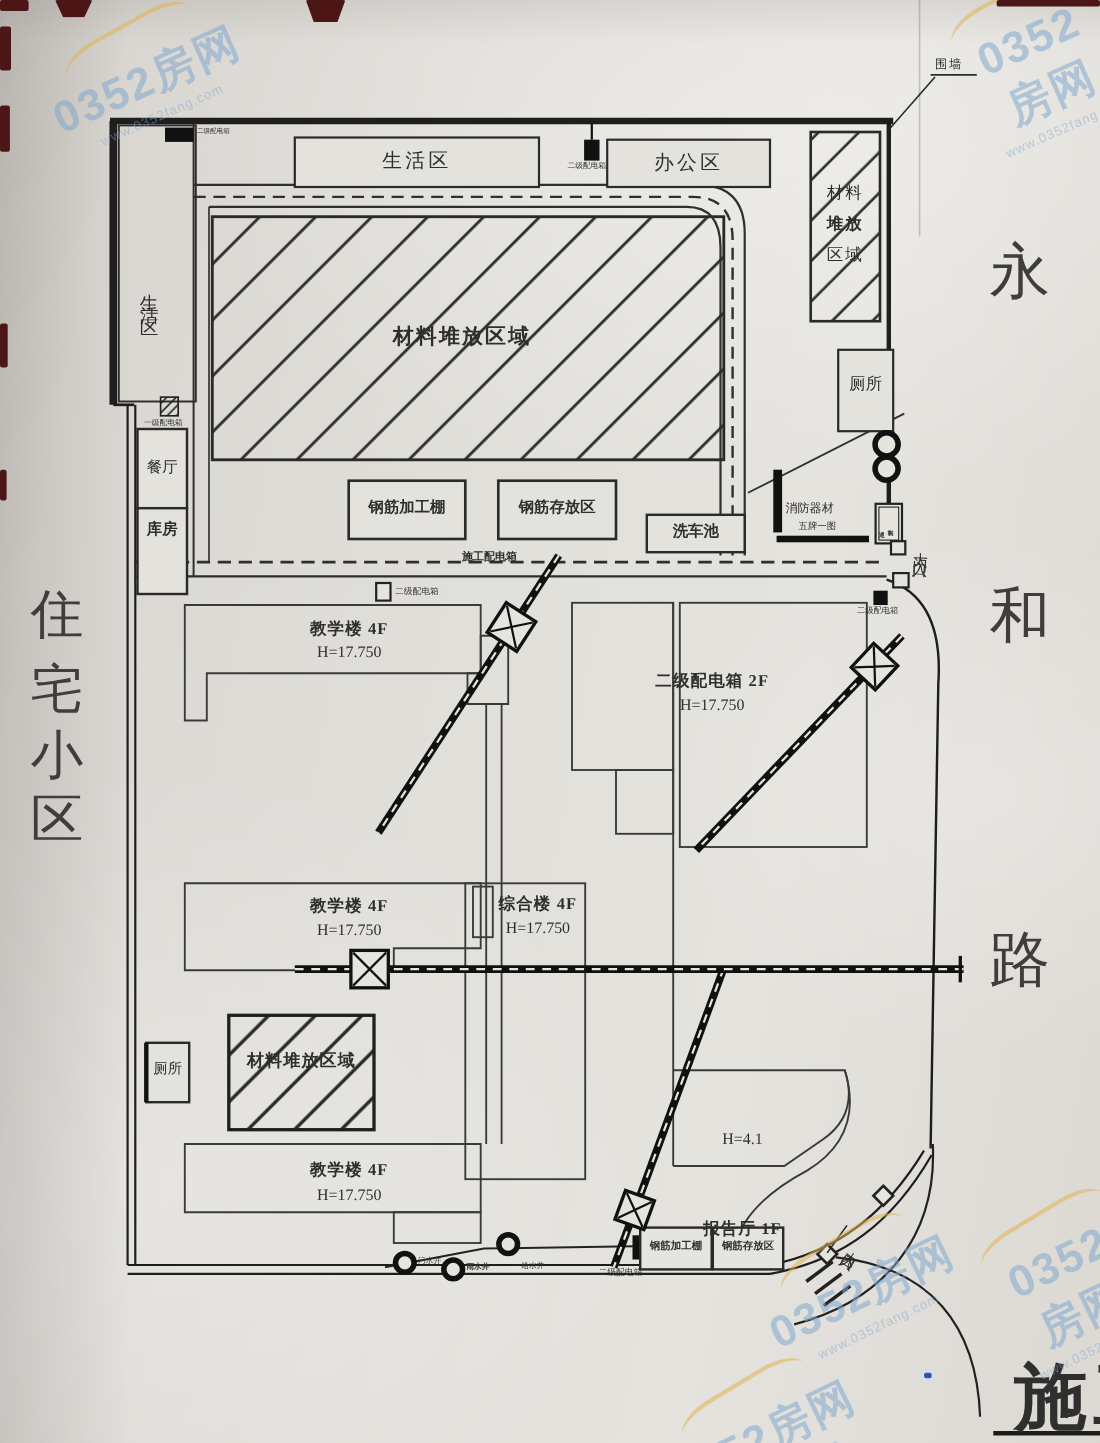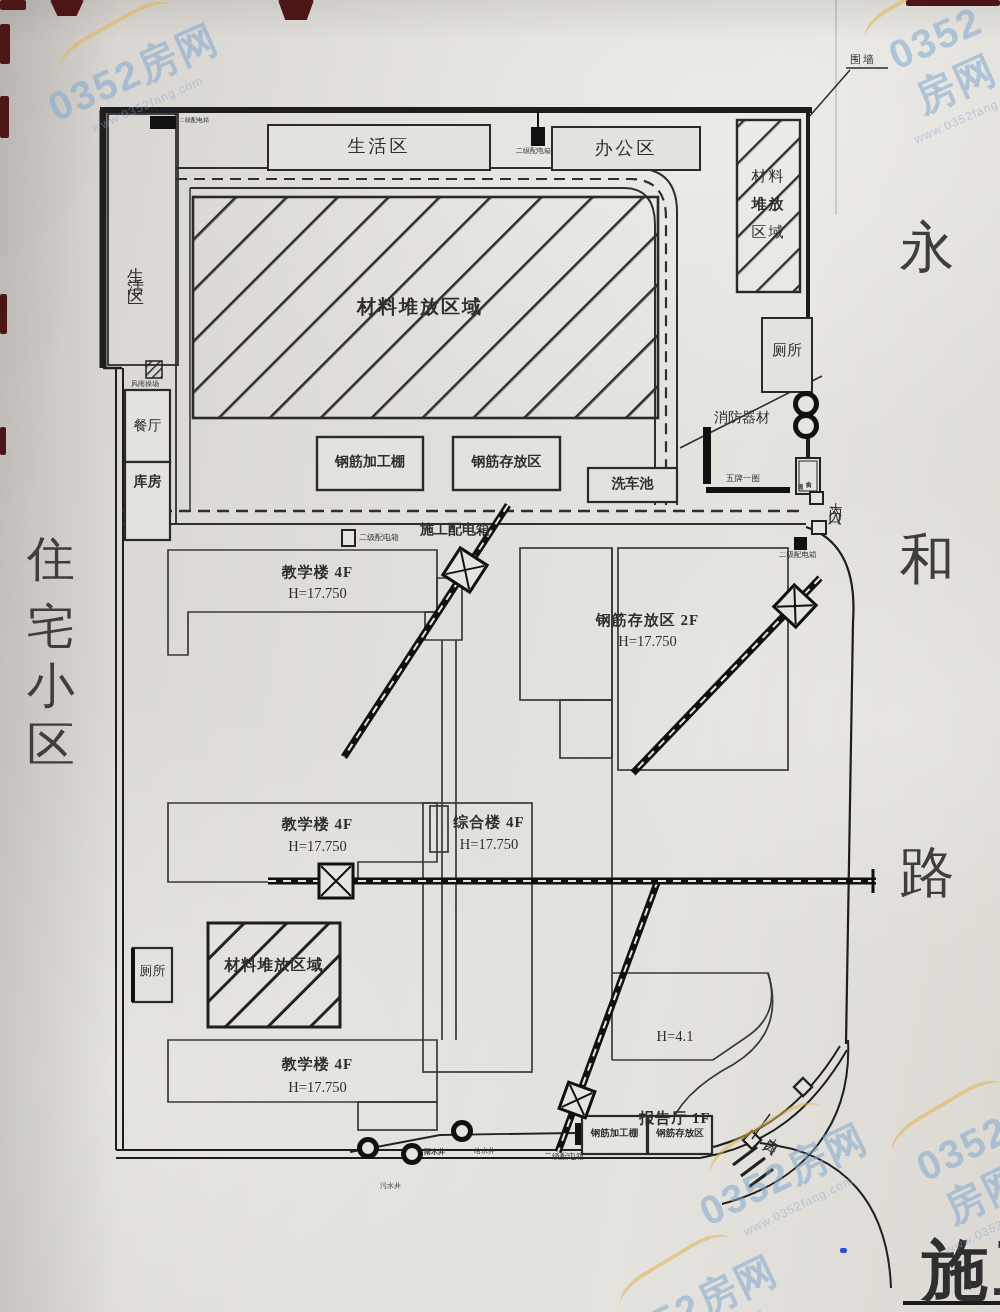--- a/index.html
+++ b/index.html
@@ -211,59 +211,59 @@
 <div class="lbl" style="left:552px;top:138px;width:148px;font-size:18px;letter-spacing:3px;">办公区</div>
 
 <div class="lbl" style="left:737px;top:168px;width:63px;font-size:15px;letter-spacing:2px;">材料</div>
 <div class="lbl" style="left:737px;top:196px;width:63px;font-size:15px;letter-spacing:2px;font-weight:bold;">堆放</div>
 <div class="lbl" style="left:737px;top:224px;width:63px;font-size:15px;letter-spacing:2px;">区域</div>
 
 <div class="lbl" style="left:330px;top:296px;width:180px;font-size:19px;font-weight:600;letter-spacing:2px;">材料堆放区域</div>
 <div class="lbl" style="left:317px;top:454px;width:106px;font-size:14px;font-weight:600;">钢筋加工棚</div>
 <div class="lbl" style="left:453px;top:454px;width:107px;font-size:14px;font-weight:600;">钢筋存放区</div>
 <div class="lbl" style="left:588px;top:476px;width:89px;font-size:14px;font-weight:600;">洗车池</div>
-<div class="lbl" style="left:420px;top:523px;font-size:14px;font-weight:600;font-family:Liberation Mono, monospace;">施工配电箱</div>
+<div class="lbl" style="left:420px;top:501px;font-size:10px;font-weight:600;">施工配电箱</div>
 
 <div class="lbl tiny" style="left:179px;top:117px;font-size:6px;">二级配电箱</div>
 <div class="lbl tiny" style="left:516px;top:148px;">二级配电箱</div>
-<div class="lbl tiny" style="left:131px;top:381px;">风雨操场</div>
+<div class="lbl tiny" style="left:131px;top:381px;">一级配电箱</div>
 <div class="lbl tiny" style="left:359px;top:534px;font-size:8px;">二级配电箱</div>
 <div class="lbl tiny" style="left:779px;top:551px;font-size:7.5px;">二级配电箱</div>
 <div class="lbl tiny" style="left:544px;top:1153px;font-size:8px;">二级配电箱</div>
 
 <div class="lbl" style="left:125px;top:418px;width:45px;font-size:14px;">餐厅</div>
 <div class="lbl" style="left:125px;top:474px;width:45px;font-size:14px;font-weight:bold;">库房</div>
 <div class="lbl" style="left:762px;top:342px;width:50px;font-size:15px;">厕所</div>
 <div class="lbl" style="left:133px;top:964px;width:39px;font-size:13px;">厕所</div>
 
-<div class="lbl" style="left:714px;top:410px;font-size:14px;">消防器材</div>
+<div class="lbl" style="left:714px;top:456px;font-size:11px;">消防器材</div>
 <div class="lbl" style="left:726px;top:474px;font-size:8.5px;">五牌一图</div>
 <div class="lbl vert" style="left:806px;top:461px;height:32px;font-size:5.5px;">实名制</div>
 <div class="lbl vert" style="left:798px;top:466px;height:26px;font-size:5.5px;">通道</div>
 
 <div class="lbl vert" style="left:828px;top:458px;height:82px;font-size:14px;letter-spacing:4px;transform:rotate(3deg);">大门入口</div>
 <div class="lbl vert" style="left:772px;top:1100px;height:66px;font-size:13px;letter-spacing:2px;transform:rotate(33deg);transform-origin:center;">大门入口</div>
 <div class="lbl" style="left:850px;top:53px;font-size:11px;letter-spacing:2px;">围墙</div>
 
 <div class="lbl" style="left:183px;top:564px;width:269px;font-size:15px;font-weight:600;letter-spacing:1px;">教学楼  4F</div>
 <div class="lbl" style="left:183px;top:585px;width:269px;font-size:14.5px;">H=17.750</div>
-<div class="lbl" style="left:585px;top:612px;width:125px;font-size:15px;font-weight:600;letter-spacing:1px;">钢筋存放区  2F</div>
+<div class="lbl" style="left:585px;top:612px;width:125px;font-size:15px;font-weight:600;letter-spacing:1px;">二级配电箱  2F</div>
 <div class="lbl" style="left:585px;top:633px;width:125px;font-size:14.5px;">H=17.750</div>
 <div class="lbl" style="left:183px;top:816px;width:269px;font-size:15px;font-weight:600;letter-spacing:1px;">教学楼  4F</div>
 <div class="lbl" style="left:183px;top:838px;width:269px;font-size:14.5px;">H=17.750</div>
 <div class="lbl" style="left:433px;top:814px;width:112px;font-size:15px;font-weight:600;letter-spacing:1px;">综合楼  4F</div>
 <div class="lbl" style="left:433px;top:836px;width:112px;font-size:14.5px;">H=17.750</div>
 <div class="lbl" style="left:183px;top:1056px;width:269px;font-size:15px;font-weight:600;letter-spacing:1px;">教学楼  4F</div>
 <div class="lbl" style="left:183px;top:1079px;width:269px;font-size:14.5px;">H=17.750</div>
 <div class="lbl" style="left:615px;top:1064px;width:120px;font-size:15px;font-weight:600;letter-spacing:1px;margin-top:46px;">报告厅  1F</div>
 <div class="lbl" style="left:615px;top:1028px;width:120px;font-size:14.5px;">H=4.1</div>
 
 <div class="lbl" style="left:212px;top:956px;width:124px;font-size:15.5px;font-weight:600;letter-spacing:1px;">材料堆放区域</div>
 
-<div class="lbl tiny" style="left:380px;top:1143px;margin-top:40px;">污水井</div>
+<div class="lbl tiny" style="left:380px;top:1143px;">污水井</div>
 <div class="lbl tiny" style="left:424px;top:1149px;font-weight:bold;">雨水井</div>
 <div class="lbl tiny" style="left:474px;top:1148px;">给水井</div>
 
 <div class="lbl" style="left:582px;top:1128px;width:65px;font-size:9.5px;font-weight:600;">钢筋加工棚</div>
 <div class="lbl" style="left:648px;top:1128px;width:64px;font-size:9.5px;font-weight:600;">钢筋存放区</div>
 
 <div class="lbl vert street" style="left:24px;top:398px;height:450px;font-size:48px;letter-spacing:62px;">住宅小区</div>
 <div class="lbl vert street" style="left:896px;top:172px;height:860px;font-size:55px;letter-spacing:315px;">永和路</div>
 <div class="title-big" style="left:922px;top:1226px;width:170px;">施工</div>
 

